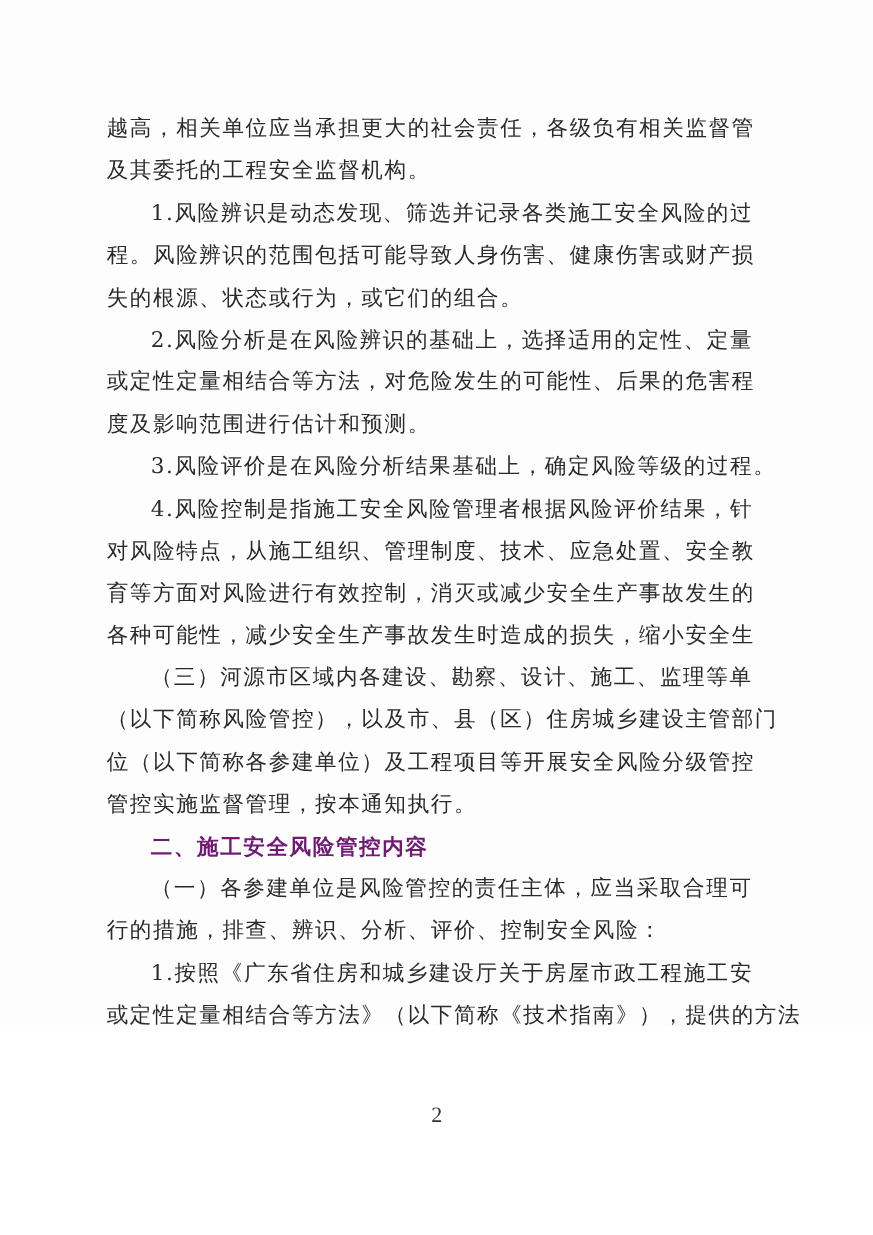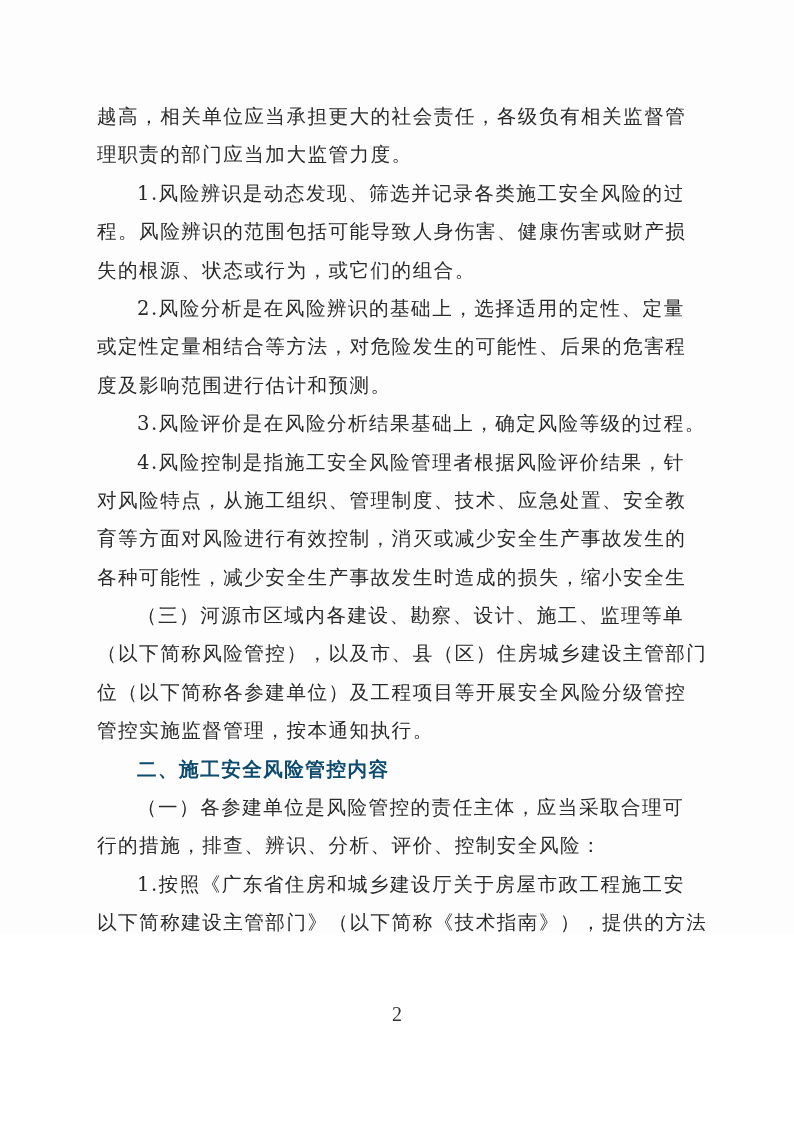--- a/index.html
+++ b/index.html
@@ -9,48 +9,48 @@
     background: #fdfdfd;
   }
   .text {
     position: absolute; left: 97px; top: 98px; width: 632px;
     font-family: "DejaVu Serif", "Liberation Serif", serif;
     font-size: 19.6px; line-height: 38.4px; color: #2a2a2a;
     letter-spacing: 1.45px;
   }
   .line { white-space: nowrap; height: 38.4px; overflow: visible; }
   .indent { padding-left: 40px; }
-  .heading { font-family: "DejaVu Sans", "Liberation Sans", sans-serif; font-weight: bold; color: #0c4a6e; }
+  .heading { font-family: "DejaVu Sans", "Liberation Sans", sans-serif; font-weight: bold; color: #701a75; }
   .page-number {
     position: absolute; top: 1003px; left: 0; width: 794px; text-align: center;
     font-family: "Liberation Serif", "DejaVu Serif", serif; font-size: 20px; color: #333;
   }
 </style>
 </head>
 <body>
 
 <div class="page">
   <div class="text">
     <div class="line">越高，相关单位应当承担更大的社会责任，各级负有相关监督管</div>
-    <div class="line">理职责的部门应当加大监管力度。</div>
+    <div class="line">及其委托的工程安全监督机构。</div>
     <div class="line indent">1.风险辨识是动态发现、筛选并记录各类施工安全风险的过</div>
     <div class="line">程。风险辨识的范围包括可能导致人身伤害、健康伤害或财产损</div>
     <div class="line">失的根源、状态或行为，或它们的组合。</div>
     <div class="line indent">2.风险分析是在风险辨识的基础上，选择适用的定性、定量</div>
     <div class="line">或定性定量相结合等方法，对危险发生的可能性、后果的危害程</div>
     <div class="line">度及影响范围进行估计和预测。</div>
     <div class="line indent">3.风险评价是在风险分析结果基础上，确定风险等级的过程。</div>
     <div class="line indent">4.风险控制是指施工安全风险管理者根据风险评价结果，针</div>
     <div class="line">对风险特点，从施工组织、管理制度、技术、应急处置、安全教</div>
     <div class="line">育等方面对风险进行有效控制，消灭或减少安全生产事故发生的</div>
     <div class="line">各种可能性，减少安全生产事故发生时造成的损失，缩小安全生</div>
     <div class="line indent">（三）河源市区域内各建设、勘察、设计、施工、监理等单</div>
     <div class="line">（以下简称风险管控），以及市、县（区）住房城乡建设主管部门</div>
     <div class="line">位（以下简称各参建单位）及工程项目等开展安全风险分级管控</div>
     <div class="line">管控实施监督管理，按本通知执行。</div>
     <div class="line indent heading">二、施工安全风险管控内容</div>
     <div class="line indent">（一）各参建单位是风险管控的责任主体，应当采取合理可</div>
     <div class="line">行的措施，排查、辨识、分析、评价、控制安全风险：</div>
     <div class="line indent">1.按照《广东省住房和城乡建设厅关于房屋市政工程施工安</div>
-    <div class="line">以下简称建设主管部门》（以下简称《技术指南》），提供的方法</div>
+    <div class="line">或定性定量相结合等方法》（以下简称《技术指南》），提供的方法</div>
   </div>
   <div class="page-number">2</div>
 </div>
 
 </body></html>

